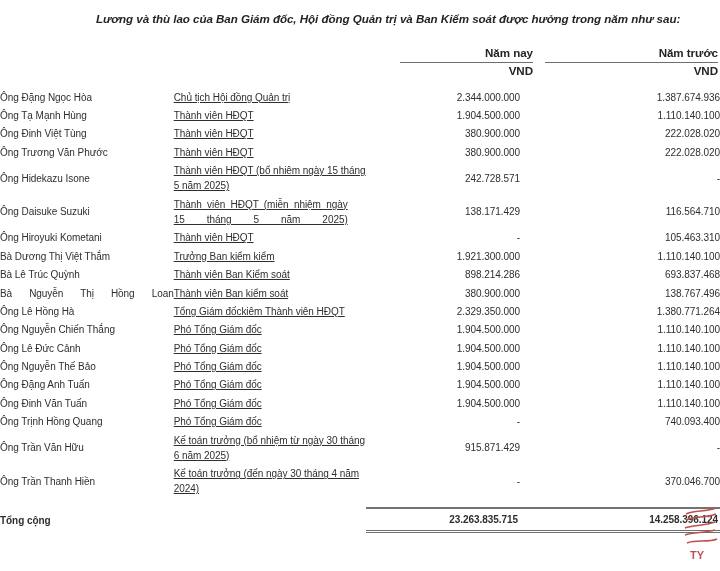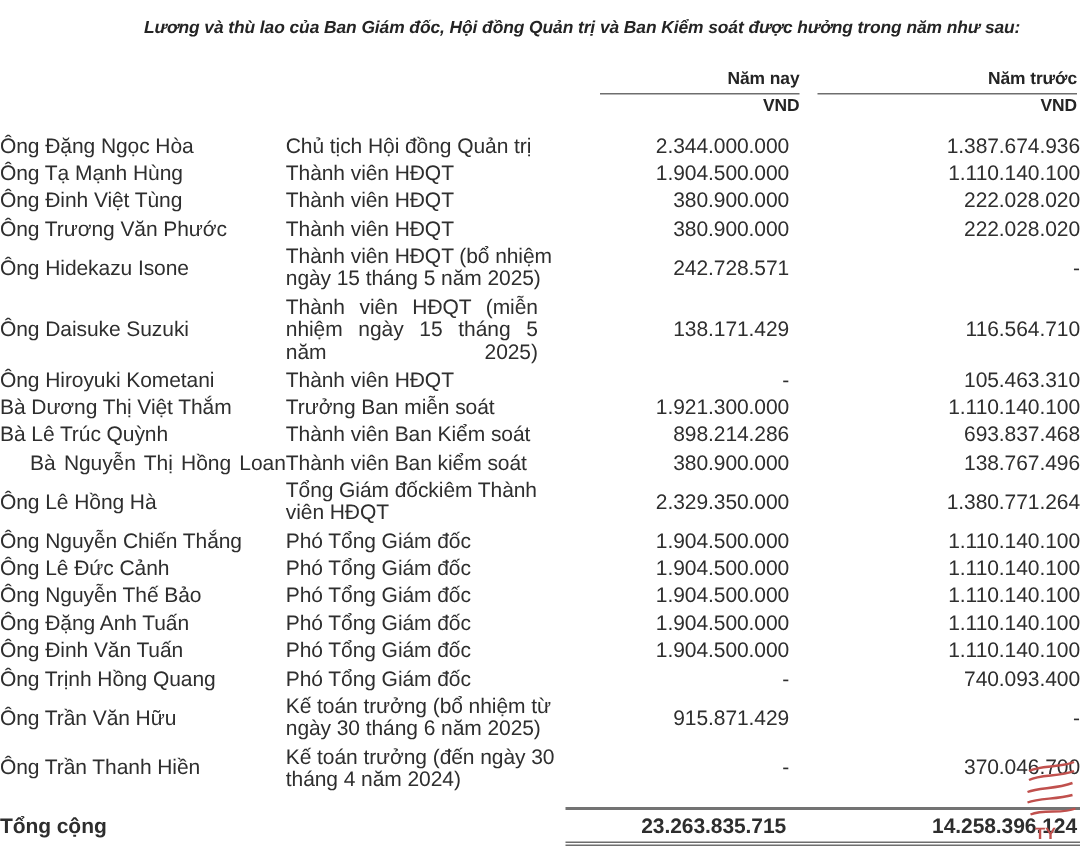--- a/index.html
+++ b/index.html
@@ -69,45 +69,45 @@
   .hrule.r1 { left: 400px; width: 133px; }
   .hrule.r2 { left: 545px; width: 173px; }
 
   
   table.paytable {
     position: absolute;
     left: 0;
     top: 88px;
     width: 720px;
     border-collapse: collapse;
-    font-size: 14px;
+    font-size: 10px;
     line-height: 15.2px;
     color: #2e2e2e;
   }
   table.paytable td {
     padding: 0;
     vertical-align: middle;
     letter-spacing: -0.05px;
   }
 
   td.nm {
     width: 152px;
     padding-left: 96px;
     padding-right: 4px;
     vertical-align: top;
   }
   td.nm.justify {
     text-align: justify;
     text-align-last: justify;
-    padding-left: 20px;
   }
   td.ro {
     width: 150px;
     padding-right: 6px;
     vertical-align: top;
+    text-decoration: underline;
   }
   td.ro.justify {
     text-align: justify;
     text-align-last: justify;
     padding-right: 18px;
   }
   td.v1 {
     width: 135px;
     text-align: right;
     padding-right: 2px;
@@ -213,21 +213,21 @@
           <td class="v2">116.564.710</td>
         </tr>
         <tr class="row">
           <td class="nm">Ông Hiroyuki Kometani</td>
           <td class="ro">Thành viên HĐQT</td>
           <td class="v1">-</td>
           <td class="v2">105.463.310</td>
         </tr>
         <tr class="row">
           <td class="nm">Bà Dương Thị Việt Thắm</td>
-          <td class="ro">Trưởng Ban miễn soát</td>
+          <td class="ro">Trưởng Ban kiểm kiểm</td>
           <td class="v1">1.921.300.000</td>
           <td class="v2">1.110.140.100</td>
         </tr>
         <tr class="row">
           <td class="nm">Bà Lê Trúc Quỳnh</td>
           <td class="ro">Thành viên Ban Kiểm soát</td>
           <td class="v1">898.214.286</td>
           <td class="v2">693.837.468</td>
         </tr>
         <tr class="row">

